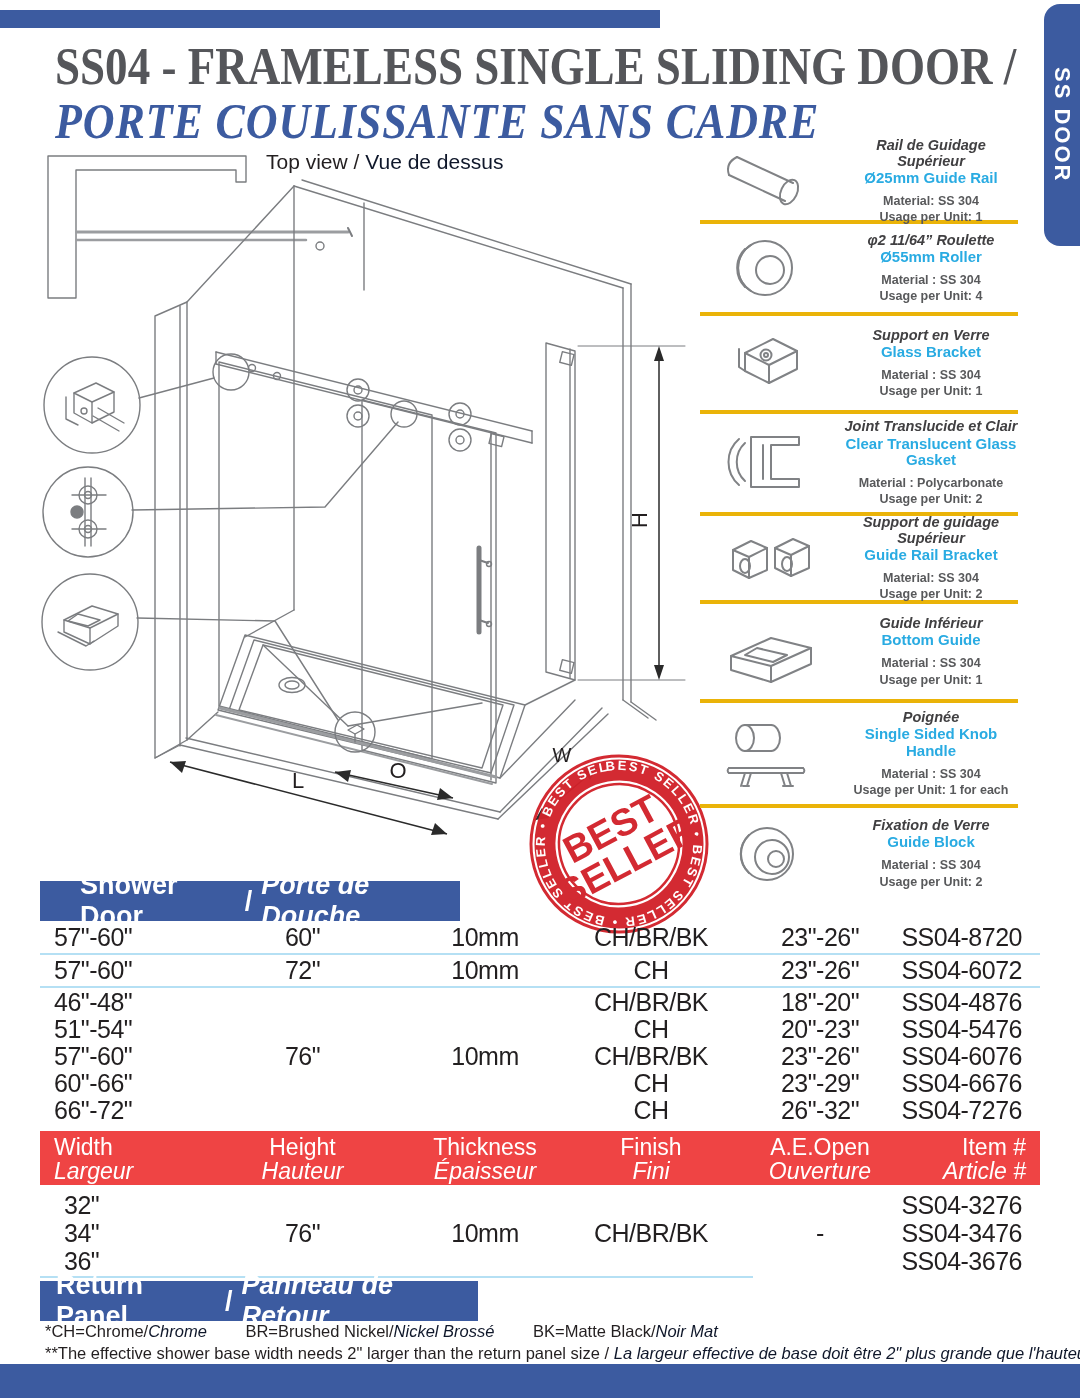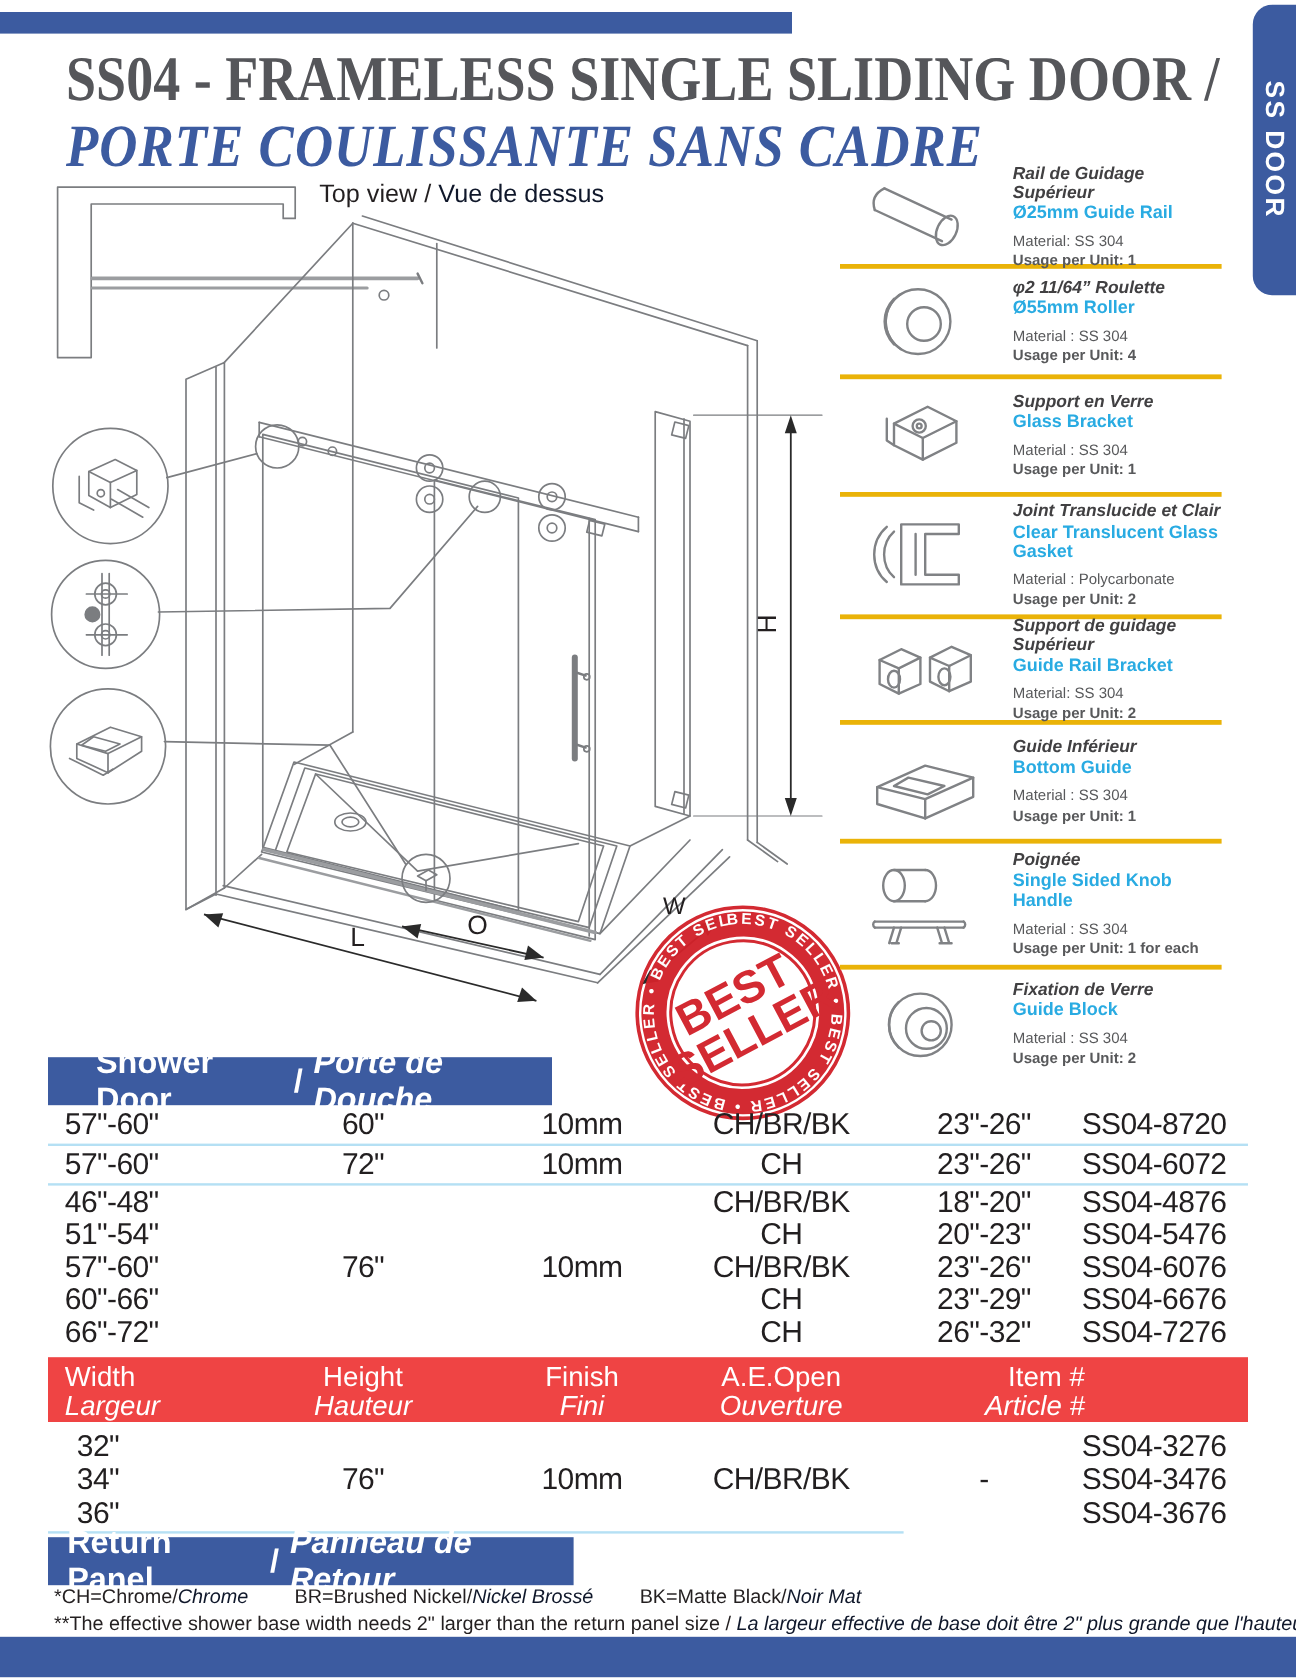--- a/index.html
+++ b/index.html
@@ -21,24 +21,24 @@
   .drawing{left:30px;top:140px;}
   .drawing path,.drawing circle,.drawing ellipse,.drawing rect{vector-effect:none;}
   
   .stamp{left:527px;top:752px;width:184px;height:184px;transform:rotate(-10deg);opacity:.96;}
   
   .parts{left:700px;top:142px;width:318px;}
   .part{display:flex;align-items:center;box-sizing:border-box;}
   .part + .part{border-top:4px solid #eab308;}
   .part-icon{width:140px;display:flex;align-items:center;justify-content:center;flex:none;}
   .picon{stroke:#808285;fill:none;stroke-width:2;stroke-linecap:round;stroke-linejoin:round;}
-  .part-text{flex:1;padding-left:4px;}
+  .part-text{flex:1;padding-left:4px;text-align:center;}
   .pfr{font-style:italic;font-weight:600;font-size:14.5px;color:#414042;line-height:1.12;}
   .pen{color:#29abe2;font-weight:600;font-size:15px;line-height:1.12;margin-top:1px;}
-  .pmat{font-size:12.5px;color:#58595b;margin-top:6px;line-height:1.3;font-weight:400;}
+  .pmat{font-size:12.5px;color:#58595b;margin-top:6px;line-height:1.3;font-weight:700;}
   .puse{font-size:12.5px;color:#58595b;line-height:1.3;font-weight:600;}
   
   .secbar{background:#3c5ba0;color:#fff;font-weight:bold;font-size:27px;display:flex;align-items:center;padding-left:16px;box-sizing:border-box;}
   .secbar .fr{font-style:italic;margin-left:9px;}
   .secbar .sep{margin-left:9px;font-weight:bold;}
   .secbar1{left:40px;top:881px;width:420px;height:40px;padding-left:40px;}
   .secbar2{left:40px;top:1281px;width:438px;height:40px;}
   .grid6{display:grid;grid-template-columns:175px 175px 190px 142px 196px 122px;width:1000px;}
   .sd-rows{left:40px;top:922px;}
   .rp-rows{left:40px;top:1191px;}
@@ -453,20 +453,24 @@
   <div class="abs grid6 colhead">
     <div>
         <div class="ch-en">Width</div>
         <div class="ch-fr">Largeur</div>
       </div>
     <div>
         <div class="ch-en">Height</div>
         <div class="ch-fr">Hauteur</div>
       </div>
     <div>
+        <div class="ch-en">Thickness</div>
+        <div class="ch-fr">Épaisseur</div>
+      </div>
+    <div>
         <div class="ch-en">Finish</div>
         <div class="ch-fr">Fini</div>
       </div>
     <div>
         <div class="ch-en">A.E.Open</div>
         <div class="ch-fr">Ouverture</div>
       </div>
     <div>
         <div class="ch-en">Item #</div>
         <div class="ch-fr">Article #</div>

